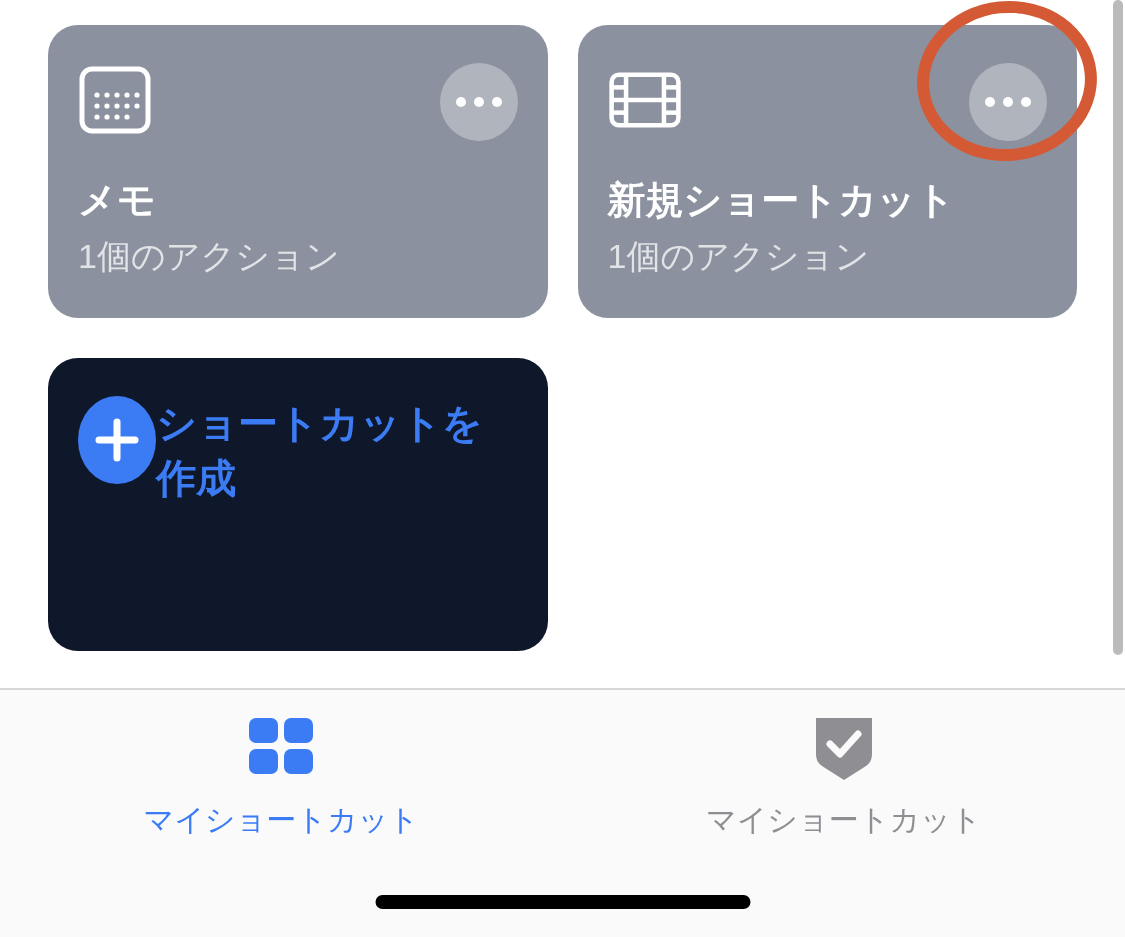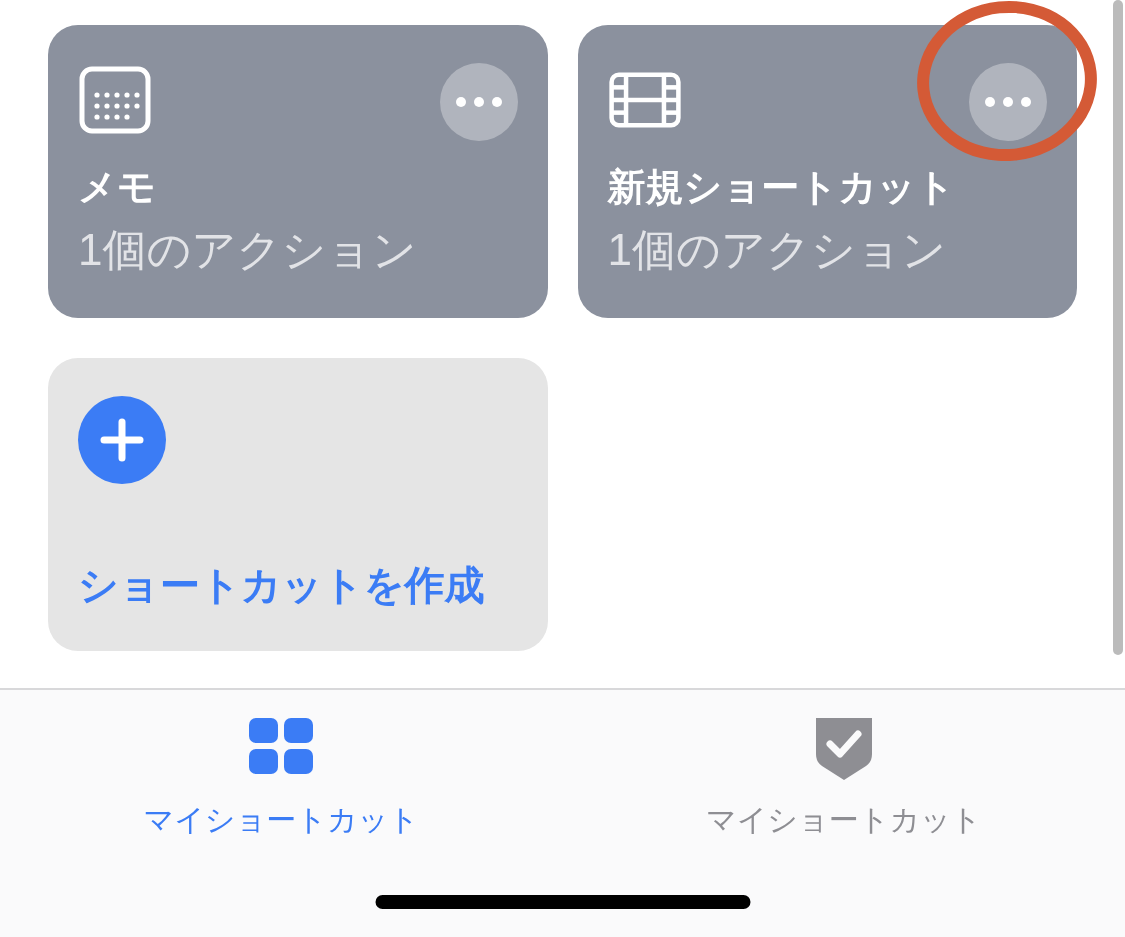--- a/index.html
+++ b/index.html
@@ -87,31 +87,31 @@
       flex-direction: column;
       gap: 8px;
     }
     .card-title {
       color: #ffffff;
       font-size: 38px;
       font-weight: 600;
     }
     .card-subtitle {
       color: rgba(255,255,255,0.75);
-      font-size: 44px;
+      font-size: 34px;
       font-weight: 400;
     }
     .create-card {
-      background: #e5e5e5;
+      background: #0f172a;
       border-radius: 30px;
       height: 293px;
       width: calc(50% - 15px);
       padding: 38px 30px;
       display: flex;
-      flex-direction: column;
+      flex-direction: row;
       justify-content: space-between;
       cursor: pointer;
     }
     .plus-circle {
       width: 88px;
       height: 88px;
       border-radius: 50%;
       background: #3b7cf5;
       display: flex;
       align-items: center;

